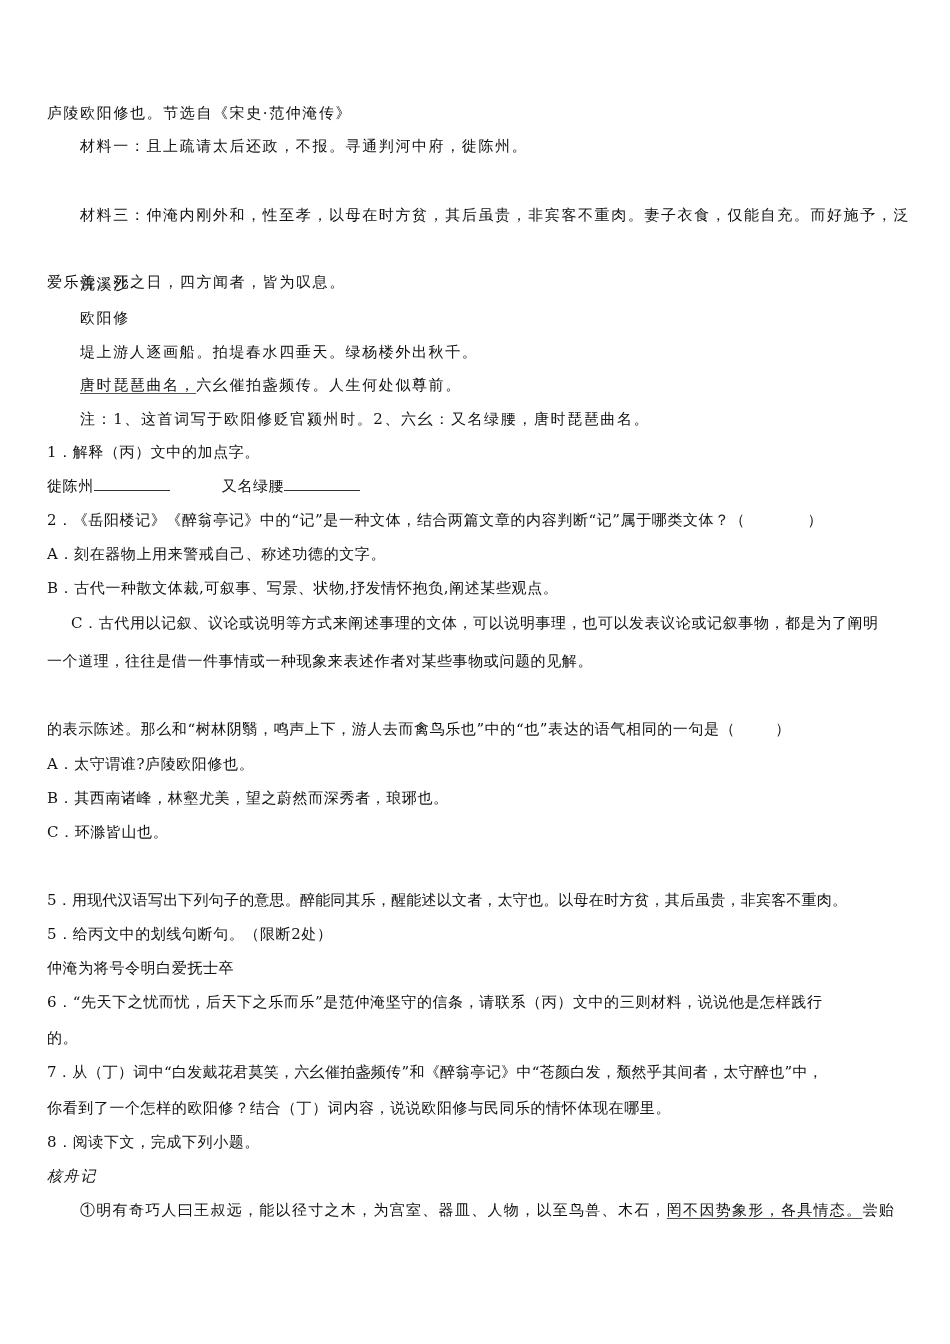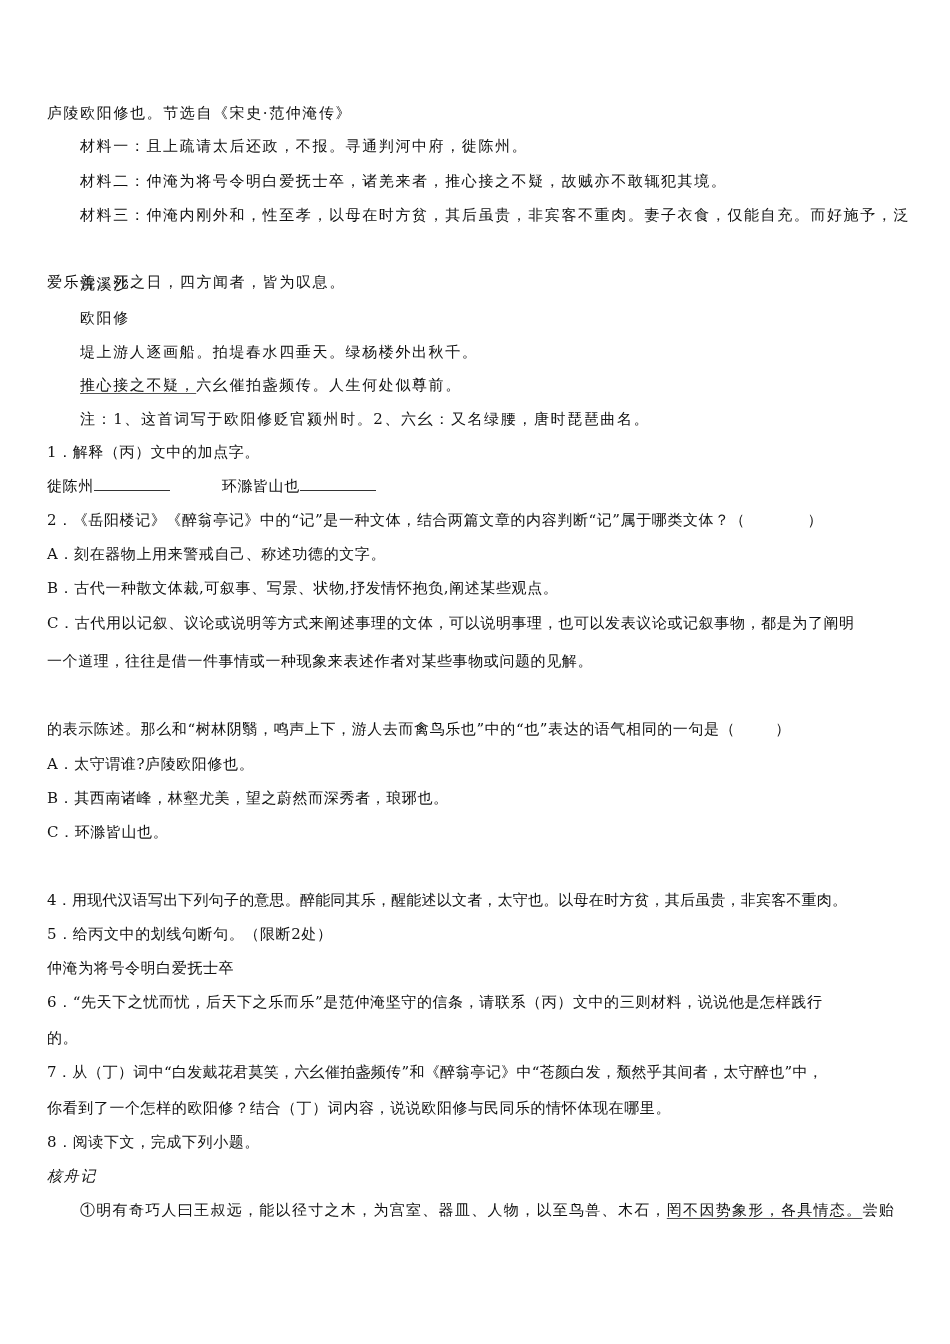--- a/index.html
+++ b/index.html
@@ -51,53 +51,52 @@
     .paren-gap { display: inline-block; width: 62px; }
     .paren-gap-s { display: inline-block; width: 40px; }
   </style>
 </head>
 <body>
 
 <div class="page">
 
   <div class="line song" style="top:103px;">庐陵欧阳修也。节选自《宋史·范仲淹传》</div>
   <div class="line indent song" style="top:136px;">材料一：且上疏请太后还政，不报。寻通判河中府，徙陈州。</div>
-  <div class="line indent song" style="top:171px;">材料二：仲淹为将号令明白爱抚士卒，诸羌来者，推心接之不疑，故贼亦不敢辄犯其境。</div>
   <div class="line indent song" style="top:205px;">材料三：仲淹内刚外和，性至孝，以母在时方贫，其后虽贵，非宾客不重肉。妻子衣食，仅能自充。而好施予，泛</div>
   <div class="line song" style="top:240px;margin-top:32px;">爱乐善。死之日，四方闻者，皆为叹息。</div>
 
   <div class="line indent song" style="top:274px;">浣溪沙</div>
   <div class="line indent song" style="top:308px;">欧阳修</div>
   <div class="line indent song" style="top:342px;">堤上游人逐画船。拍堤春水四垂天。绿杨楼外出秋千。</div>
   <div class="line indent song" style="top:375px;">
-    <span class="ul">推心接之不疑，</span><span>六幺催拍盏频传。人生何处似尊前。</span>
+    <span class="ul">唐时琵琶曲名，</span><span>六幺催拍盏频传。人生何处似尊前。</span>
   </div>
   <div class="line indent song" style="top:409px;">注：1、这首词写于欧阳修贬官颍州时。2、六幺：又名绿腰，唐时琵琶曲名。</div>
 
   <div class="line" style="top:442px;">1．解释（丙）文中的加点字。</div>
   <div class="line" style="top:476px;">
-    <span>徙陈州</span><span class="blank"></span><span class="gap"></span><span>环滁皆山也</span><span class="blank"></span>
+    <span>徙陈州</span><span class="blank"></span><span class="gap"></span><span>又名绿腰</span><span class="blank"></span>
   </div>
 
   <div class="line" style="top:510px;">
     <span>2．《岳阳楼记》《醉翁亭记》中的“记”是一种文体，结合两篇文章的内容判断“记”属于哪类文体？（</span><span class="paren-gap"></span><span>）</span>
   </div>
   <div class="line" style="top:544px;">A．刻在器物上用来警戒自己、称述功德的文字。</div>
   <div class="line" style="top:578px;">B．古代一种散文体裁,可叙事、写景、状物,抒发情怀抱负,阐述某些观点。</div>
-  <div class="line" style="top:613px;">C．古代用以记叙、议论或说明等方式来阐述事理的文体，可以说明事理，也可以发表议论或记叙事物，都是为了阐明</div>
+  <div class="line" style="top:613px;margin-left:24px;">C．古代用以记叙、议论或说明等方式来阐述事理的文体，可以说明事理，也可以发表议论或记叙事物，都是为了阐明</div>
   <div class="line" style="top:651px;">一个道理，往往是借一件事情或一种现象来表述作者对某些事物或问题的见解。</div>
 
   <div class="line" style="top:719px;">
     <span>的表示陈述。那么和“树林阴翳，鸣声上下，游人去而禽鸟乐也”中的“也”表达的语气相同的一句是（</span><span class="paren-gap-s"></span><span>）</span>
   </div>
   <div class="line" style="top:754px;">A．太守谓谁?庐陵欧阳修也。</div>
   <div class="line" style="top:788px;">B．其西南诸峰，林壑尤美，望之蔚然而深秀者，琅琊也。</div>
   <div class="line" style="top:822px;">C．环滁皆山也。</div>
 
-  <div class="line" style="top:890px;letter-spacing:0.2px;">4．用现代汉语写出下列句子的意思。醉能同其乐，醒能述以文者，太守也。以母在时方贫，其后虽贵，非宾客不重肉。</div>
+  <div class="line" style="top:890px;letter-spacing:0.2px;">5．用现代汉语写出下列句子的意思。醉能同其乐，醒能述以文者，太守也。以母在时方贫，其后虽贵，非宾客不重肉。</div>
 
   <div class="line" style="top:924px;">5．给丙文中的划线句断句。（限断2处）</div>
   <div class="line" style="top:958px;">仲淹为将号令明白爱抚士卒</div>
 
   <div class="line" style="top:992px;">6．“先天下之忧而忧，后天下之乐而乐”是范仲淹坚守的信条，请联系（丙）文中的三则材料，说说他是怎样践行</div>
   <div class="line" style="top:1028px;">的。</div>
 
   <div class="line" style="top:1062px;letter-spacing:0.3px;">7．从（丁）词中“白发戴花君莫笑，六幺催拍盏频传”和《醉翁亭记》中“苍颜白发，颓然乎其间者，太守醉也”中，</div>
   <div class="line" style="top:1098px;">你看到了一个怎样的欧阳修？结合（丁）词内容，说说欧阳修与民同乐的情怀体现在哪里。</div>
 

